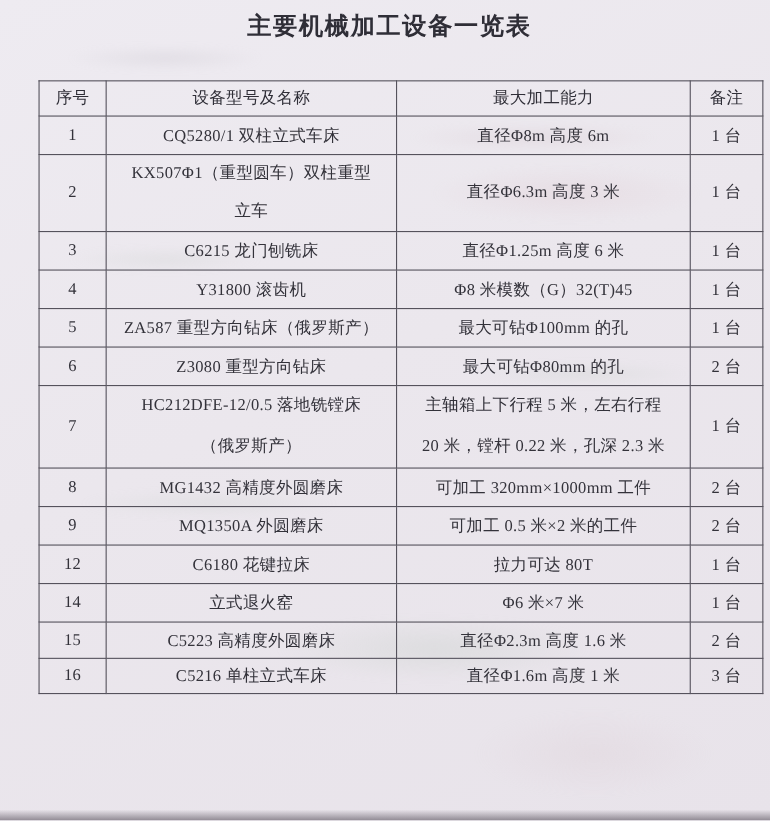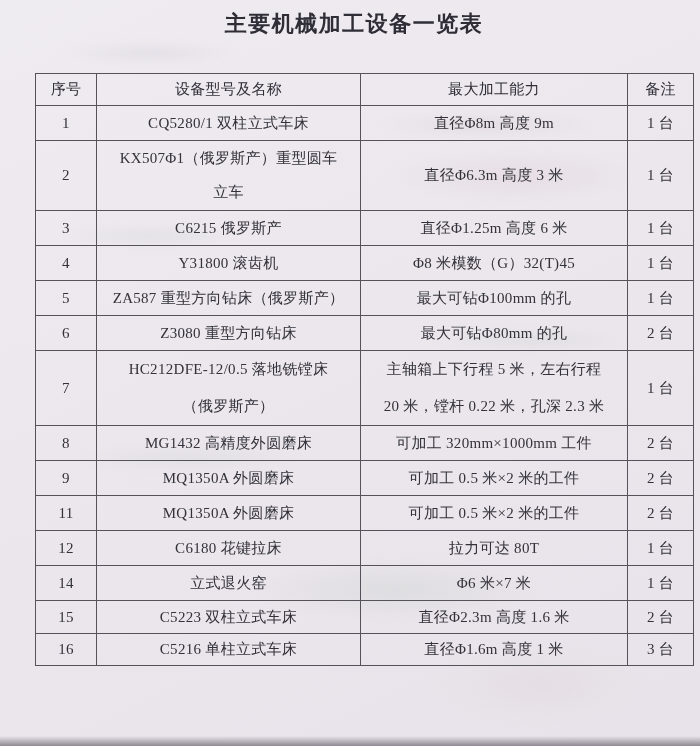--- a/index.html
+++ b/index.html
@@ -85,33 +85,33 @@
     <tbody>
         <tr class="rh32">
       <th>序号</th>
       <th>设备型号及名称</th>
       <th>最大加工能力</th>
       <th>备注</th>
     </tr>
     <tr>
       <td>1</td>
       <td>CQ5280/1 双柱立式车床</td>
-      <td>直径Φ8m 高度 9m</td>
+      <td>直径Φ8m 高度 6m</td>
       <td>1 台</td>
     </tr>
     <tr class="rh70">
       <td>2</td>
-      <td>KX507Φ1（俄罗斯产）重型圆车
+      <td>KX507Φ1（重型圆车）双柱重型
 立车</td>
       <td>直径Φ6.3m 高度 3 米</td>
       <td>1 台</td>
     </tr>
     <tr>
       <td>3</td>
-      <td>C6215 俄罗斯产</td>
+      <td>C6215 龙门刨铣床</td>
       <td>直径Φ1.25m 高度 6 米</td>
       <td>1 台</td>
     </tr>
     <tr>
       <td>4</td>
       <td>Y31800 滚齿机</td>
       <td>Φ8 米模数（G）32(T)45</td>
       <td>1 台</td>
     </tr>
     <tr>
@@ -140,40 +140,34 @@
       <td>可加工 320mm×1000mm 工件</td>
       <td>2 台</td>
     </tr>
     <tr>
       <td>9</td>
       <td>MQ1350A 外圆磨床</td>
       <td>可加工 0.5 米×2 米的工件</td>
       <td>2 台</td>
     </tr>
     <tr>
-      <td>11</td>
-      <td>MQ1350A 外圆磨床</td>
-      <td>可加工 0.5 米×2 米的工件</td>
-      <td>2 台</td>
-    </tr>
-    <tr>
       <td>12</td>
       <td>C6180 花键拉床</td>
       <td>拉力可达 80T</td>
       <td>1 台</td>
     </tr>
     <tr>
       <td>14</td>
       <td>立式退火窑</td>
       <td>Φ6 米×7 米</td>
       <td>1 台</td>
     </tr>
     <tr class="rh33">
       <td>15</td>
-      <td>C5223 双柱立式车床</td>
+      <td>C5223 高精度外圆磨床</td>
       <td>直径Φ2.3m 高度 1.6 米</td>
       <td>2 台</td>
     </tr>
     <tr class="rh32">
       <td>16</td>
       <td>C5216 单柱立式车床</td>
       <td>直径Φ1.6m 高度 1 米</td>
       <td>3 台</td>
     </tr>
   </tbody>

